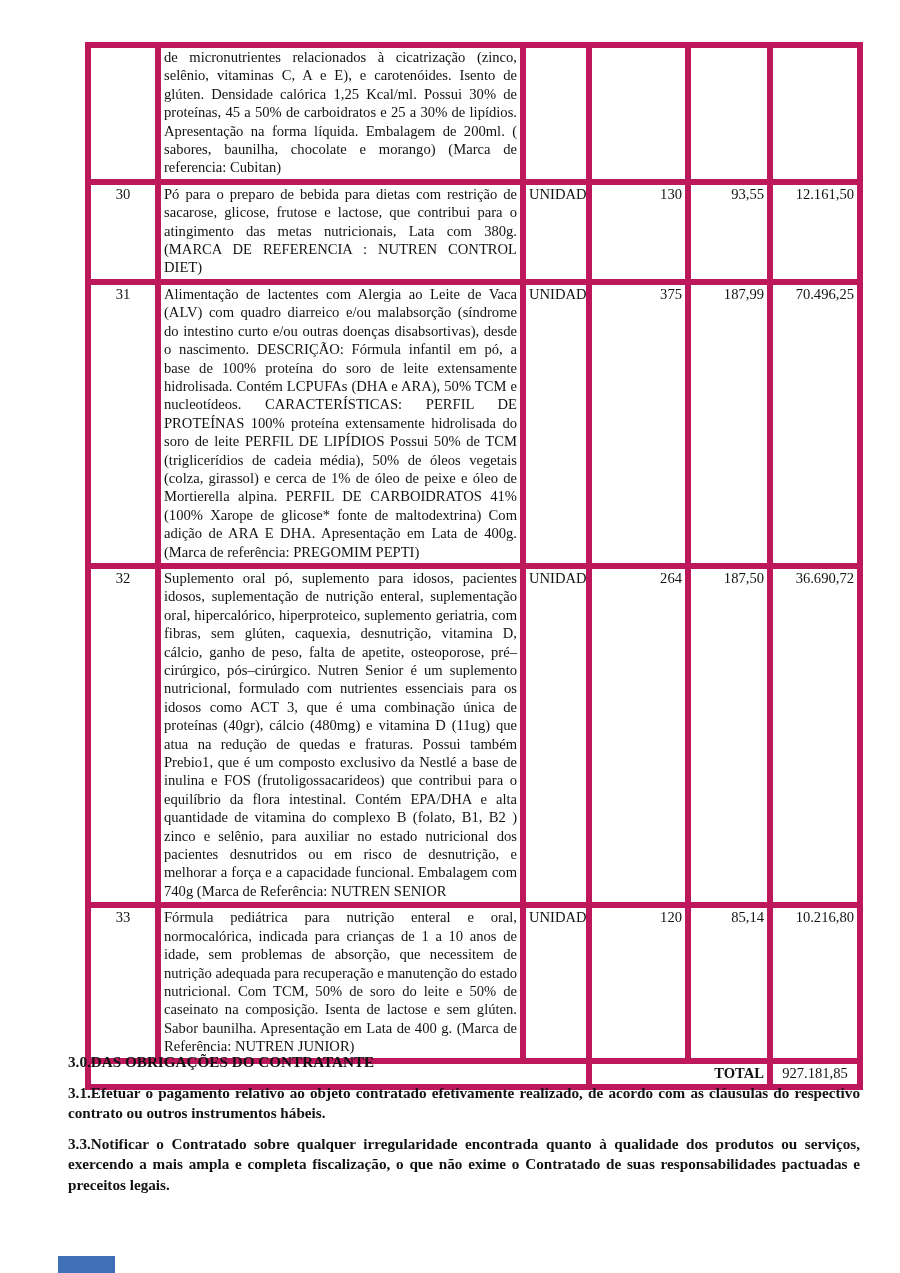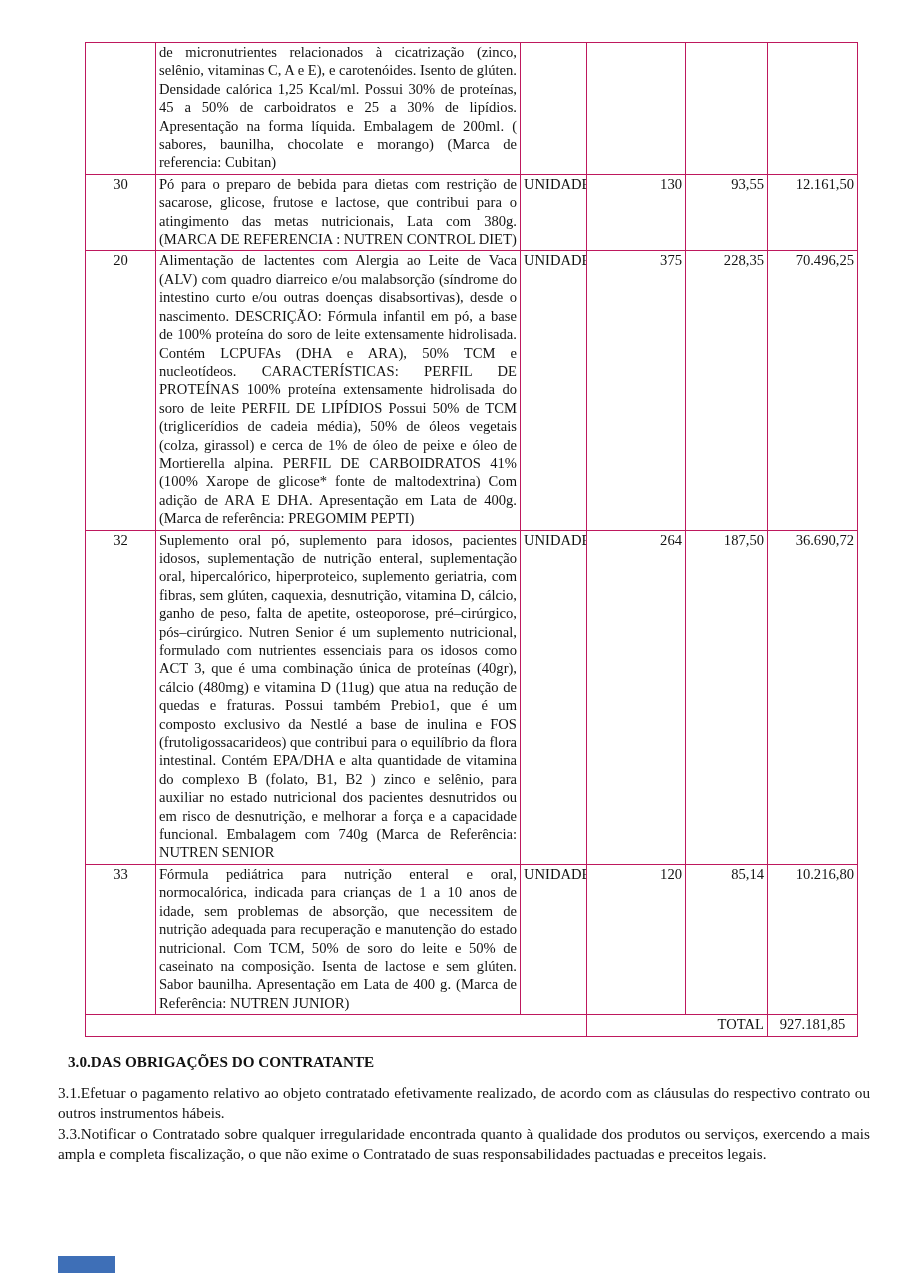--- a/index.html
+++ b/index.html
@@ -10,38 +10,38 @@
     overflow:hidden;
   }
   .page { position:absolute; inset:0; }
 
   table.items {
     position:absolute; left:85px; top:42px; width:772px;
     border-collapse:collapse; table-layout:fixed;
     font-size:14.6px; line-height:18.4px;
   }
   table.items td {
-    border:1px solid #be185d; vertical-align:top; padding:0 3px 2px 3px;
+    border:6px solid #be185d; vertical-align:top; padding:0 3px 2px 3px;
     word-wrap:break-word;
   }
   td.c-item { text-align:center; }
   td.c-desc { text-align:justify; }
   td.c-unit { white-space:nowrap; padding-left:1px; padding-right:1px; overflow:hidden; }
   td.c-num  { text-align:right; padding-right:4px; }
-  td.total-label { font-weight:normal; text-align:right; padding-right:4px; }
+  td.total-label { font-weight:bold; text-align:right; padding-right:4px; }
   td.total-value { text-align:center; padding-right:4px; }
 
   .obligations {
     position:absolute; left:58px; top:1042px; width:812px;
     font-size:15.2px; line-height:20.6px; text-align:justify;
   }
   .obligations h3 {
     margin:10px; font-size:15.2px; font-weight:bold; text-align:left;
   }
-  .obligations p { margin:0; }
+  .obligations p { margin:10px;font-weight:bold; }
 
   .footer-bar {
     position:absolute; left:58px; top:1256px; width:57px; height:17px;
   }
 </style>
 </head>
 <body>
 
 <div class="page">
 
@@ -65,25 +65,25 @@
       </tr>
       <tr>
         <td class="c-item">30</td>
         <td class="c-desc">Pó para o preparo de bebida para dietas com restrição de sacarose, glicose, frutose e lactose, que contribui para o atingimento das metas nutricionais, Lata com 380g. (MARCA DE REFERENCIA : NUTREN CONTROL DIET)</td>
         <td class="c-unit">UNIDADE</td>
         <td class="c-num">130</td>
         <td class="c-num">93,55</td>
         <td class="c-num">12.161,50</td>
       </tr>
       <tr>
-        <td class="c-item">20</td>
+        <td class="c-item">31</td>
         <td class="c-desc">Alimentação de lactentes com Alergia ao Leite de Vaca (ALV) com quadro diarreico e/ou malabsorção (síndrome do intestino curto e/ou outras doenças disabsortivas), desde o nascimento. DESCRIÇÃO: Fórmula infantil em pó, a base de 100% proteína do soro de leite extensamente hidrolisada. Contém LCPUFAs (DHA e ARA), 50% TCM e nucleotídeos. CARACTERÍSTICAS: PERFIL DE PROTEÍNAS 100% proteína extensamente hidrolisada do soro de leite PERFIL DE LIPÍDIOS Possui 50% de TCM (triglicerídios de cadeia média), 50% de óleos vegetais (colza, girassol) e cerca de 1% de óleo de peixe e óleo de Mortierella alpina. PERFIL DE CARBOIDRATOS 41% (100% Xarope de glicose* fonte de maltodextrina) Com adição de ARA E DHA. Apresentação em Lata de 400g. (Marca de referência: PREGOMIM PEPTI)</td>
         <td class="c-unit">UNIDADE</td>
         <td class="c-num">375</td>
-        <td class="c-num">228,35</td>
+        <td class="c-num">187,99</td>
         <td class="c-num">70.496,25</td>
       </tr>
       <tr>
         <td class="c-item">32</td>
         <td class="c-desc">Suplemento oral pó, suplemento para idosos, pacientes idosos, suplementação de nutrição enteral, suplementação oral, hipercalórico, hiperproteico, suplemento geriatria, com fibras, sem glúten, caquexia, desnutrição, vitamina D, cálcio, ganho de peso, falta de apetite, osteoporose, pré–cirúrgico, pós–cirúrgico. Nutren Senior é um suplemento nutricional, formulado com nutrientes essenciais para os idosos como ACT 3, que é uma combinação única de proteínas (40gr), cálcio (480mg) e vitamina D (11ug) que atua na redução de quedas e fraturas. Possui também Prebio1, que é um composto exclusivo da Nestlé a base de inulina e FOS (frutoligossacarideos) que contribui para o equilíbrio da flora intestinal. Contém EPA/DHA e alta quantidade de vitamina do complexo B (folato, B1, B2 ) zinco e selênio, para auxiliar no estado nutricional dos pacientes desnutridos ou em risco de desnutrição, e melhorar a força e a capacidade funcional. Embalagem com 740g (Marca de Referência: NUTREN SENIOR</td>
         <td class="c-unit">UNIDADE</td>
         <td class="c-num">264</td>
         <td class="c-num">187,50</td>
         <td class="c-num">36.690,72</td>
       </tr>

